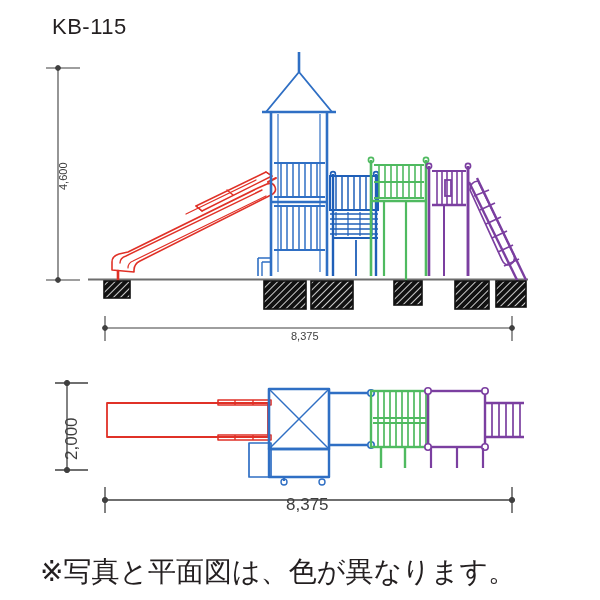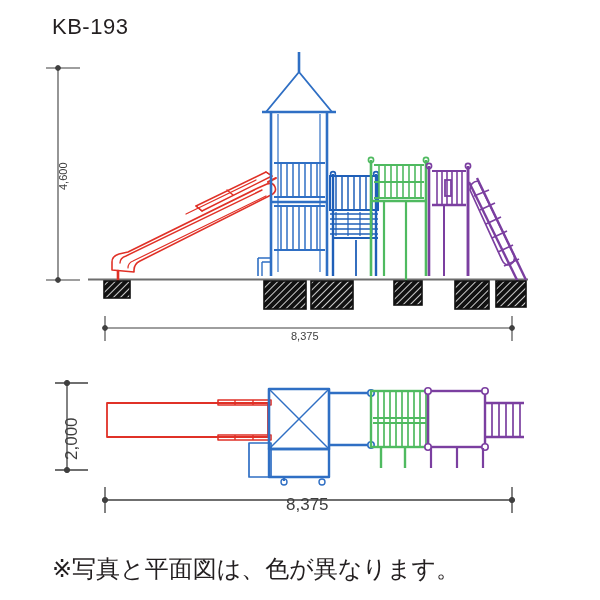--- a/index.html
+++ b/index.html
@@ -8,43 +8,43 @@
     font-family:"Liberation Sans","DejaVu Sans",sans-serif;
     color:#231f20;overflow:hidden;position:relative;
   }
   #sheet{position:absolute;inset:0;width:600px;height:600px;}
   #title{
     position:absolute;left:52px;top:14px;
     font-size:22px;letter-spacing:.5px;color:#231f20;
     font-family:"Liberation Sans","DejaVu Sans",sans-serif;
   }
   #note{
-    position:absolute;left:52px;top:553px;
-    font-size:24px;letter-spacing:0px;color:#231f20;
+    position:absolute;left:40px;top:553px;
+    font-size:28px;letter-spacing:0px;color:#231f20;
     font-family:"DejaVu Sans","Liberation Sans",sans-serif;
     white-space:nowrap;
   }
   .dimtext{
     position:absolute;color:#3f3f3f;
     font-family:"Liberation Sans","DejaVu Sans",sans-serif;
   }
   #dim-h-elev{left:291px;top:330px;font-size:11px;}
   #dim-h-plan{left:286px;top:495px;font-size:17px;}
   #dim-v-elev{left:0px;top:0px;font-size:11px;
     transform:translate(57px,190px) rotate(-90deg);transform-origin:0 0;}
   #dim-v-plan{left:0px;top:0px;font-size:17px;
     transform:translate(62px,460px) rotate(-90deg);transform-origin:0 0;}
   svg{display:block;}
 </style>
 </head>
 <body>
 
 <div id="sheet">
 
-  <div id="title">KB-193</div>
+  <div id="title">KB-115</div>
 
   <div class="dimtext" id="dim-v-elev">4,600</div>
   <div class="dimtext" id="dim-h-elev">8,375</div>
   <div class="dimtext" id="dim-v-plan">2,000</div>
   <div class="dimtext" id="dim-h-plan">8,375</div>
 
   <div id="note">※写真と平面図は、色が異なります。</div>
 
   <svg width="600" height="600" viewBox="0 0 600 600" style="position:absolute;left:0;top:0">
 

